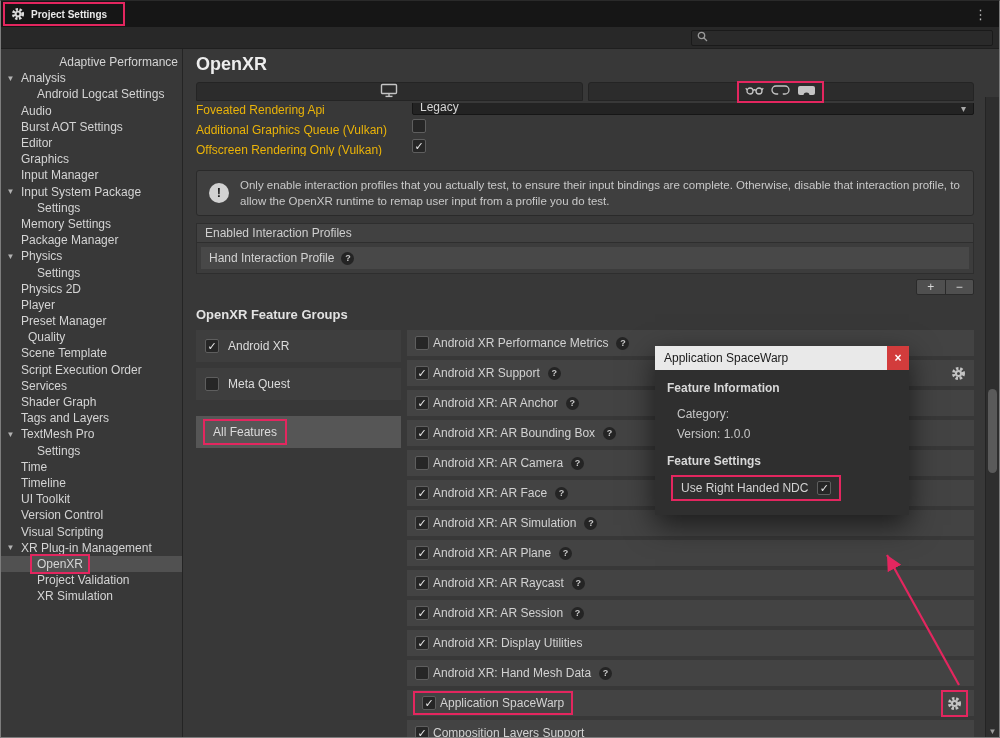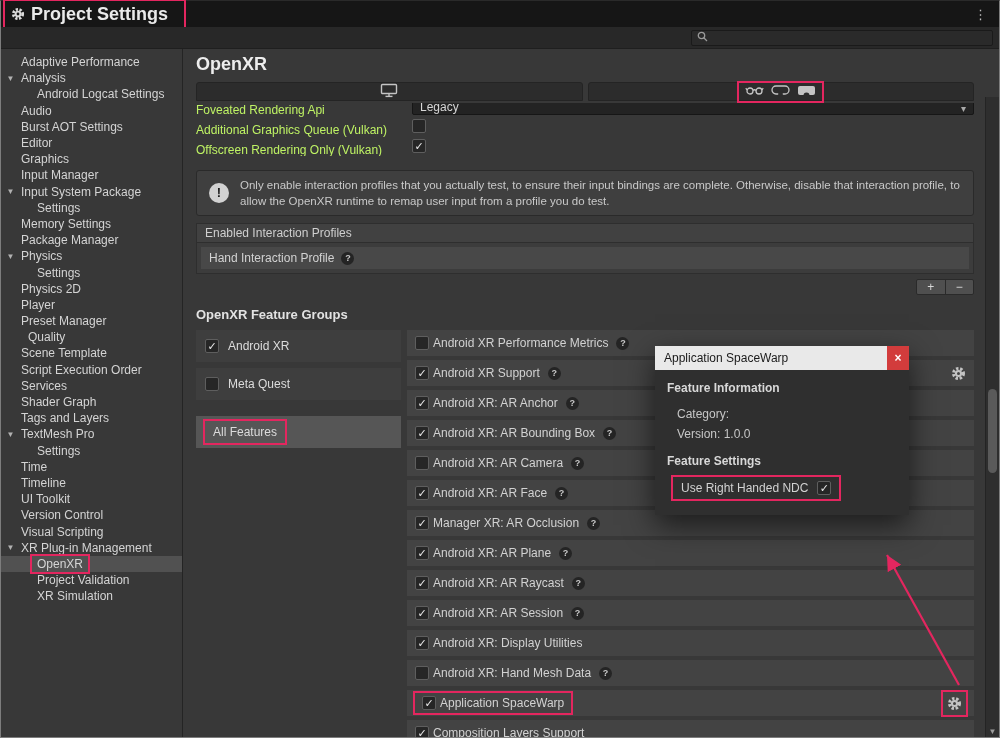--- a/index.html
+++ b/index.html
@@ -7,21 +7,21 @@
   *{box-sizing:border-box; margin:0; padding:0;}
   body{width:1000px;height:738px;overflow:hidden;background:var(--bg);
        font-family:"Liberation Sans",sans-serif;font-size:12px;color:var(--text);}
   .window{width:1000px;height:738px;border:1px solid #7d7d7d;border-top-color:#2a2a2a;
           display:flex;flex-direction:column;background:var(--bg);}
   .annot{outline:2px solid var(--annot);}
   
   .titlebar{height:26px;background:var(--titlebar);display:flex;align-items:center;
             justify-content:space-between;padding:0 10px 0 4px;flex:none;}
   .title-chip{display:inline-flex;align-items:center;gap:6px;padding:3px 16px 3px 6px;}
-  .title-text{font-weight:bold;color:#eaeaea;font-size:18px;}
+  .title-text{font-weight:bold;color:#eaeaea;font-size:10px;}
   .kebab{color:#bdbdbd;font-size:13px;cursor:pointer;padding:0 2px;}
   
   .searchrow{height:22px;background:var(--dark);display:flex;align-items:center;
              justify-content:flex-end;padding:0 6px;border-bottom:1px solid #1f1f1f;flex:none;}
   .searchbox{width:302px;height:16px;background:#2a2a2a;border:1px solid #1a1a1a;
              border-radius:2px;display:flex;align-items:center;gap:4px;padding:0 5px;color:#8a8a8a;}
   
   .bodyrow{flex:1;display:flex;min-height:0;}
   .sidebar{width:182px;flex:none;background:var(--bg);border-right:1px solid #242424;
            padding-top:5px;overflow:hidden;}
@@ -35,21 +35,21 @@
   .main-title{font-size:18px;font-weight:bold;color:#ededed;padding:5px 0 7px 13px;}
   .tabs{display:flex;gap:5px;margin:0 25px 2px 13px;height:19px;}
   .tab{flex:1;background:#2c2c2c;border:1px solid #242424;border-radius:3px 3px 0 0;
        display:flex;align-items:center;justify-content:center;cursor:pointer;}
   .tab-icons{display:inline-flex;align-items:center;gap:7px;padding:1px 6px;}
   
   .scroll{margin:2px 25px 0 13px;}
   .clip{overflow:hidden;}
   .prop-row{display:flex;align-items:center;height:20px;gap:6px;}
   .prop-row:first-child{margin-top:-7px;}
-  .prop-label{width:210px;color:#bef264;flex:none;margin-top:8px;}
+  .prop-label{width:210px;color:#eab308;flex:none;margin-top:8px;}
   .dropdown{flex:1;height:18px;background:#232323;border:1px solid #161616;border-radius:2px;
             display:flex;align-items:flex-end;padding:0 7px;color:#d6d6d6;cursor:pointer;}
   .dropdown .caret{margin-left:auto;color:#a9a9a9;font-size:10px;}
   .cb{width:14px;height:14px;flex:none;background:#262626;border:1px solid #5e5e5e;
       border-radius:2px;color:#eaeaea;font-size:11px;line-height:12px;text-align:center;cursor:pointer;}
   
   .infobox{margin-top:14px;background:#3f3f3f;border:1px solid #2a2a2a;border-radius:3px;
            display:flex;align-items:center;gap:11px;padding:6px 12px;}
   .info-ic{width:20px;height:20px;flex:none;border-radius:50%;background:#d2d2d2;color:#1e1e1e;
            font-weight:bold;font-size:13px;line-height:20px;text-align:center;}
@@ -127,21 +127,21 @@
         <svg width="11" height="11" viewBox="0 0 11 11">
             <circle cx="4.5" cy="4.5" r="3.2" fill="none" stroke="#9a9a9a" stroke-width="1.3"></circle>
             <line x1="7" y1="7" x2="10" y2="10" stroke="#9a9a9a" stroke-width="1.3"></line>
           </svg>
       </span>
     </div>
   </div>
 
   <div class="bodyrow">
     <div class="sidebar" id="sidebar">
-        <div class="side-item" style="padding-left: 3px;">
+        <div class="side-item" style="padding-left: 3px; justify-content: flex-end;">
           <span class="tri"></span>
           <span class="side-label">Adaptive Performance</span>
         </div>
         <div class="side-item" style="padding-left: 3px;">
           <span class="tri">▼</span>
           <span class="side-label">Analysis</span>
         </div>
         <div class="side-item" style="padding-left: 19px;">
           <span class="tri"></span>
           <span class="side-label">Android Logcat Settings</span>
@@ -417,21 +417,21 @@
                 <span class="fwrap">
                   <span class="cb on">✓</span>
                   <span>Android XR: AR Face</span>
                 </span>
                 <span class="help">?</span>
                 <span class="spacer"></span>
               </div>
               <div class="feature-row">
                 <span class="fwrap">
                   <span class="cb on">✓</span>
-                  <span>Manager XR: AR Occlusion</span>
+                  <span>Android XR: AR Simulation</span>
                 </span>
                 <span class="help">?</span>
                 <span class="spacer"></span>
               </div>
               <div class="feature-row">
                 <span class="fwrap">
                   <span class="cb on">✓</span>
                   <span>Android XR: AR Plane</span>
                 </span>
                 <span class="help">?</span>

